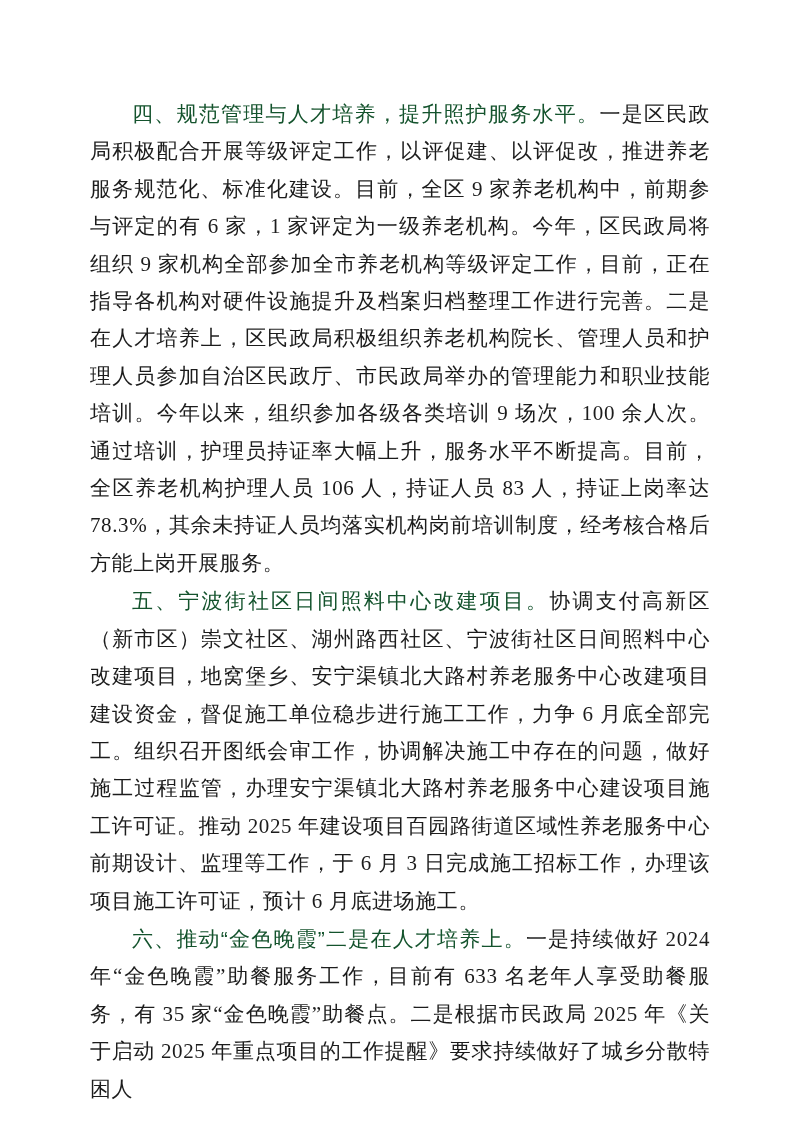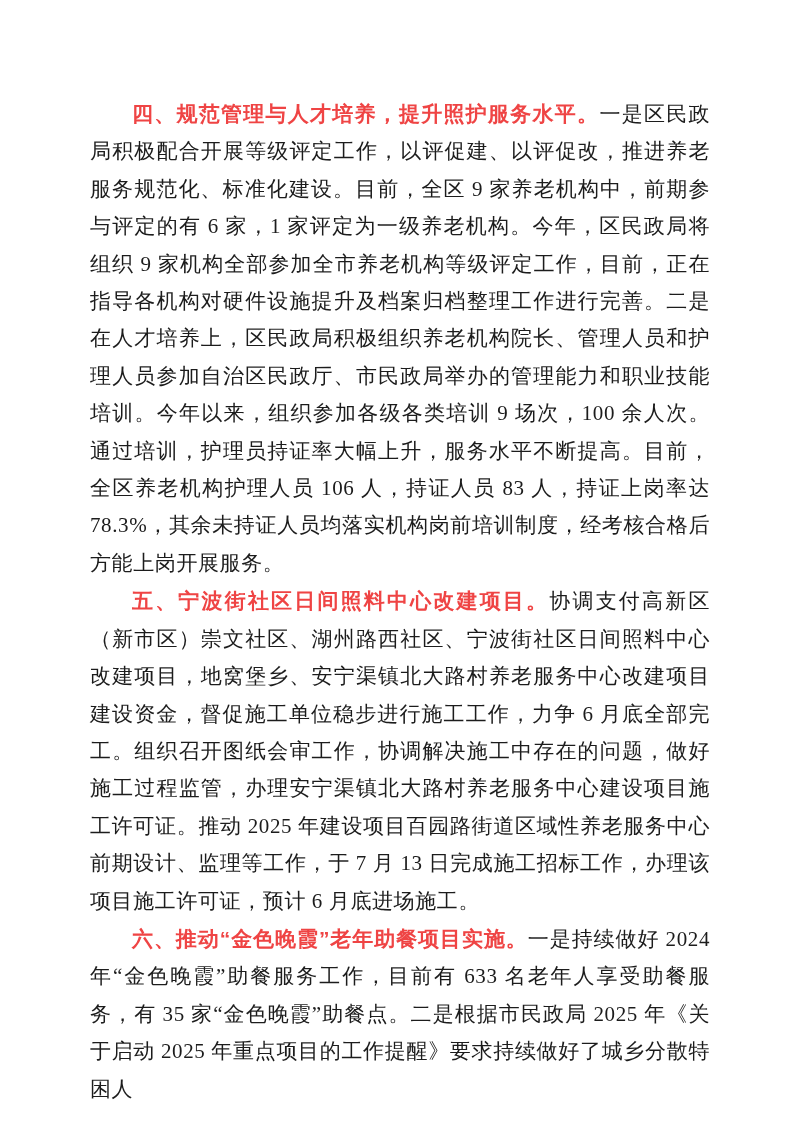--- a/index.html
+++ b/index.html
@@ -25,31 +25,31 @@
     padding: 0;
     text-indent: 2em;
     text-align: justify;
     font-family: "Liberation Serif", "DejaVu Serif", serif;
     font-size: 21px;
     line-height: 37.4px;
     letter-spacing: 0.6px;
     color: #1c1c1c;
   }
   .para .heading {
-    font-weight: 700;
-    color: #ef4444;
+    font-weight: 400;
+    color: #14532d;
     font-family: "Liberation Sans", "DejaVu Sans", sans-serif;
   }
 </style>
 </head>
 <body>
 
 <div class="page">
   <div class="content">
 
     <p class="para"><strong class="heading">四、规范管理与人才培养，提升照护服务水平。</strong><span>一是区民政局积极配合开展等级评定工作，以评促建、以评促改，推进养老服务规范化、标准化建设。目前，全区 9 家养老机构中，前期参与评定的有 6 家，1 家评定为一级养老机构。今年，区民政局将组织 9 家机构全部参加全市养老机构等级评定工作，目前，正在指导各机构对硬件设施提升及档案归档整理工作进行完善。二是在人才培养上，区民政局积极组织养老机构院长、管理人员和护理人员参加自治区民政厅、市民政局举办的管理能力和职业技能培训。今年以来，组织参加各级各类培训 9 场次，100 余人次。通过培训，护理员持证率大幅上升，服务水平不断提高。目前，全区养老机构护理人员 106 人，持证人员 83 人，持证上岗率达 78.3%，其余未持证人员均落实机构岗前培训制度，经考核合格后方能上岗开展服务。</span></p>
 
-    <p class="para"><strong class="heading">五、宁波街社区日间照料中心改建项目。</strong><span>协调支付高新区（新市区）崇文社区、湖州路西社区、宁波街社区日间照料中心改建项目，地窝堡乡、安宁渠镇北大路村养老服务中心改建项目建设资金，督促施工单位稳步进行施工工作，力争 6 月底全部完工。组织召开图纸会审工作，协调解决施工中存在的问题，做好施工过程监管，办理安宁渠镇北大路村养老服务中心建设项目施工许可证。推动 2025 年建设项目百园路街道区域性养老服务中心前期设计、监理等工作，于 7 月 13 日完成施工招标工作，办理该项目施工许可证，预计 6 月底进场施工。</span></p>
+    <p class="para"><strong class="heading">五、宁波街社区日间照料中心改建项目。</strong><span>协调支付高新区（新市区）崇文社区、湖州路西社区、宁波街社区日间照料中心改建项目，地窝堡乡、安宁渠镇北大路村养老服务中心改建项目建设资金，督促施工单位稳步进行施工工作，力争 6 月底全部完工。组织召开图纸会审工作，协调解决施工中存在的问题，做好施工过程监管，办理安宁渠镇北大路村养老服务中心建设项目施工许可证。推动 2025 年建设项目百园路街道区域性养老服务中心前期设计、监理等工作，于 6 月 3 日完成施工招标工作，办理该项目施工许可证，预计 6 月底进场施工。</span></p>
 
-    <p class="para"><strong class="heading">六、推动“金色晚霞”老年助餐项目实施。</strong><span>一是持续做好 2024 年“金色晚霞”助餐服务工作，目前有 633 名老年人享受助餐服务，有 35 家“金色晚霞”助餐点。二是根据市民政局 2025 年《关于启动 2025 年重点项目的工作提醒》要求持续做好了城乡分散特困人</span></p>
+    <p class="para"><strong class="heading">六、推动“金色晚霞”二是在人才培养上。</strong><span>一是持续做好 2024 年“金色晚霞”助餐服务工作，目前有 633 名老年人享受助餐服务，有 35 家“金色晚霞”助餐点。二是根据市民政局 2025 年《关于启动 2025 年重点项目的工作提醒》要求持续做好了城乡分散特困人</span></p>
 
   </div>
 </div>
 
 </body></html>

